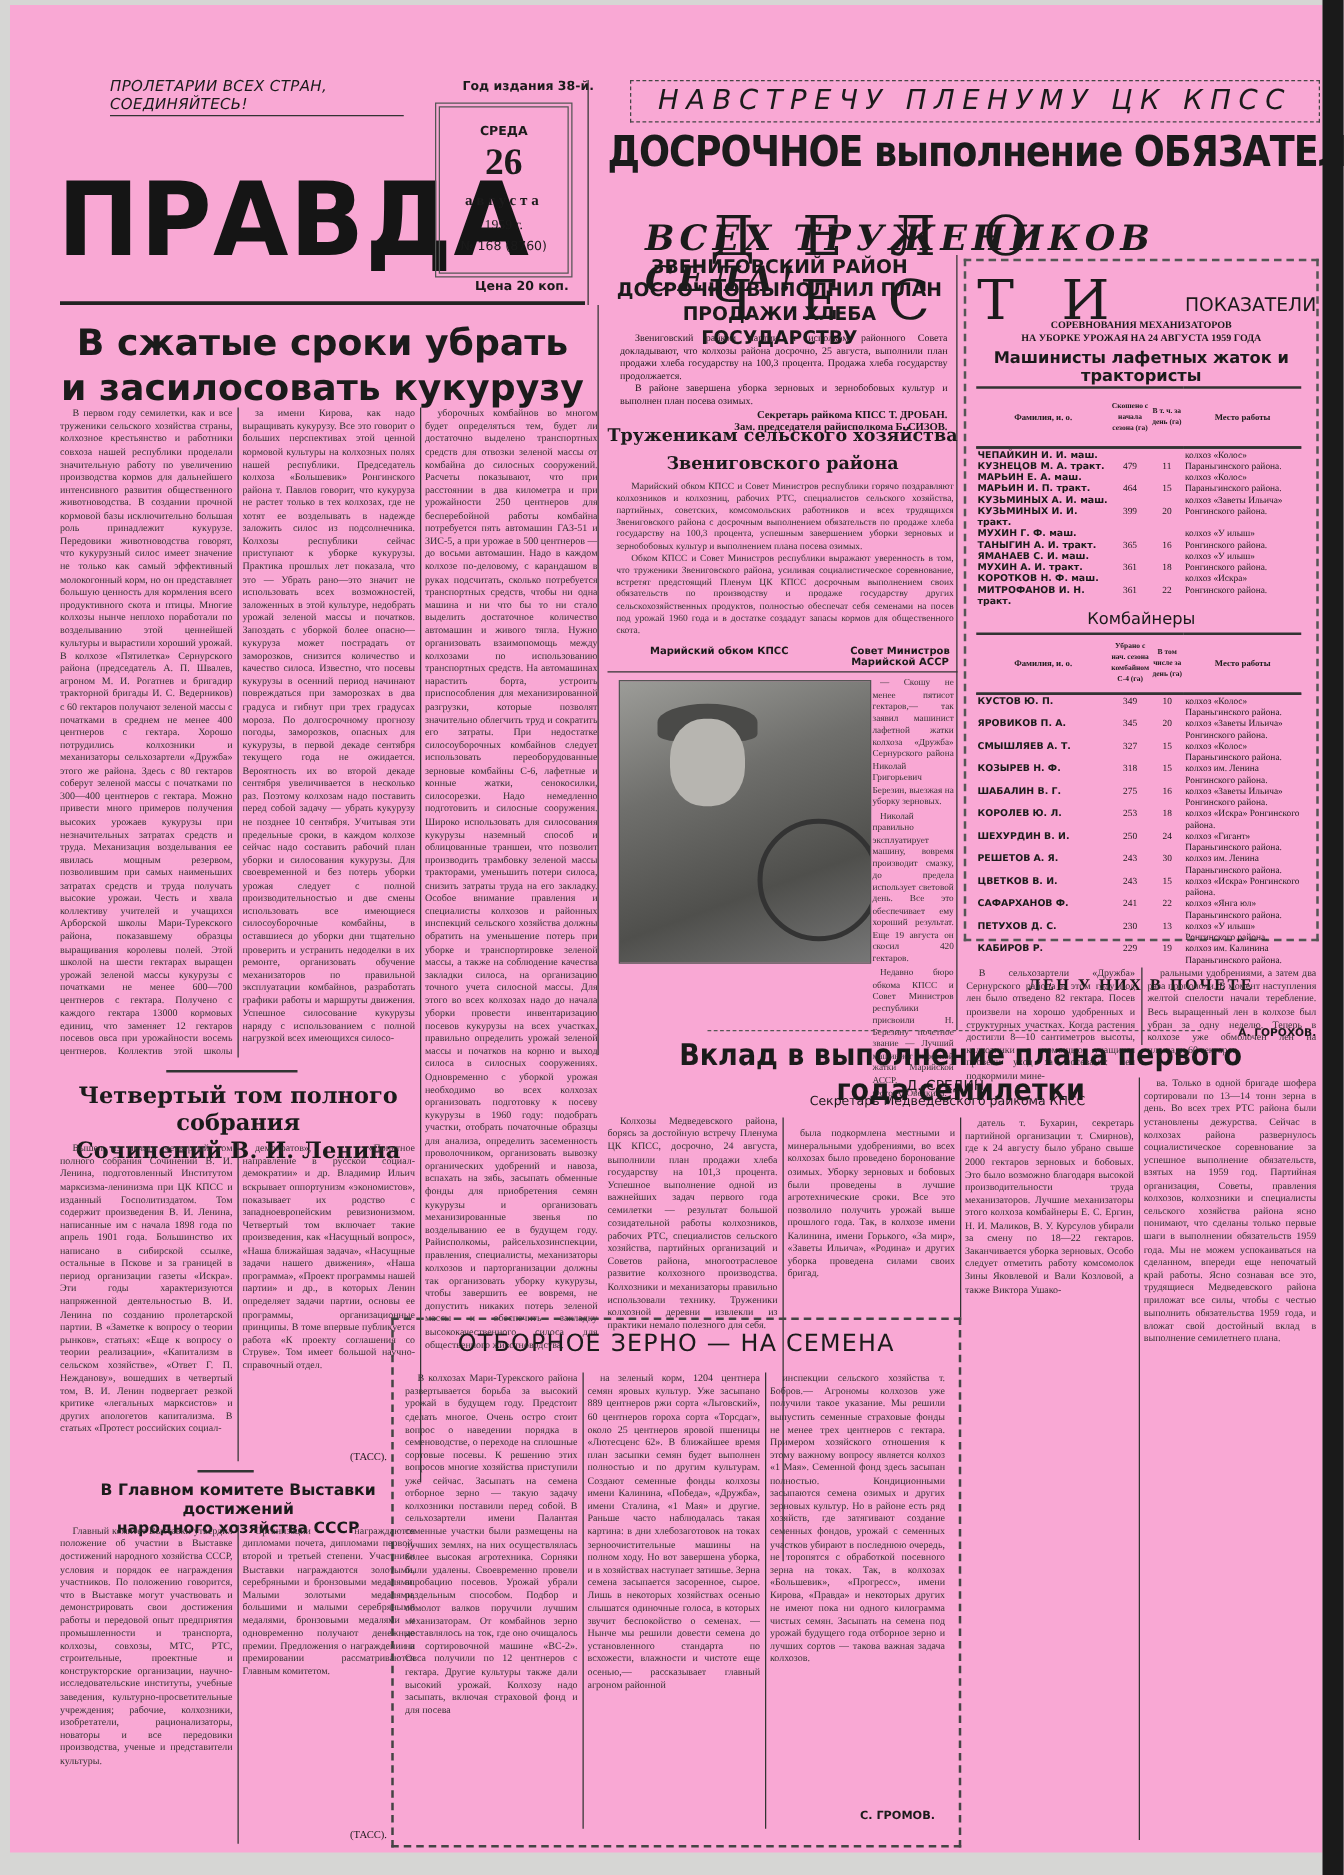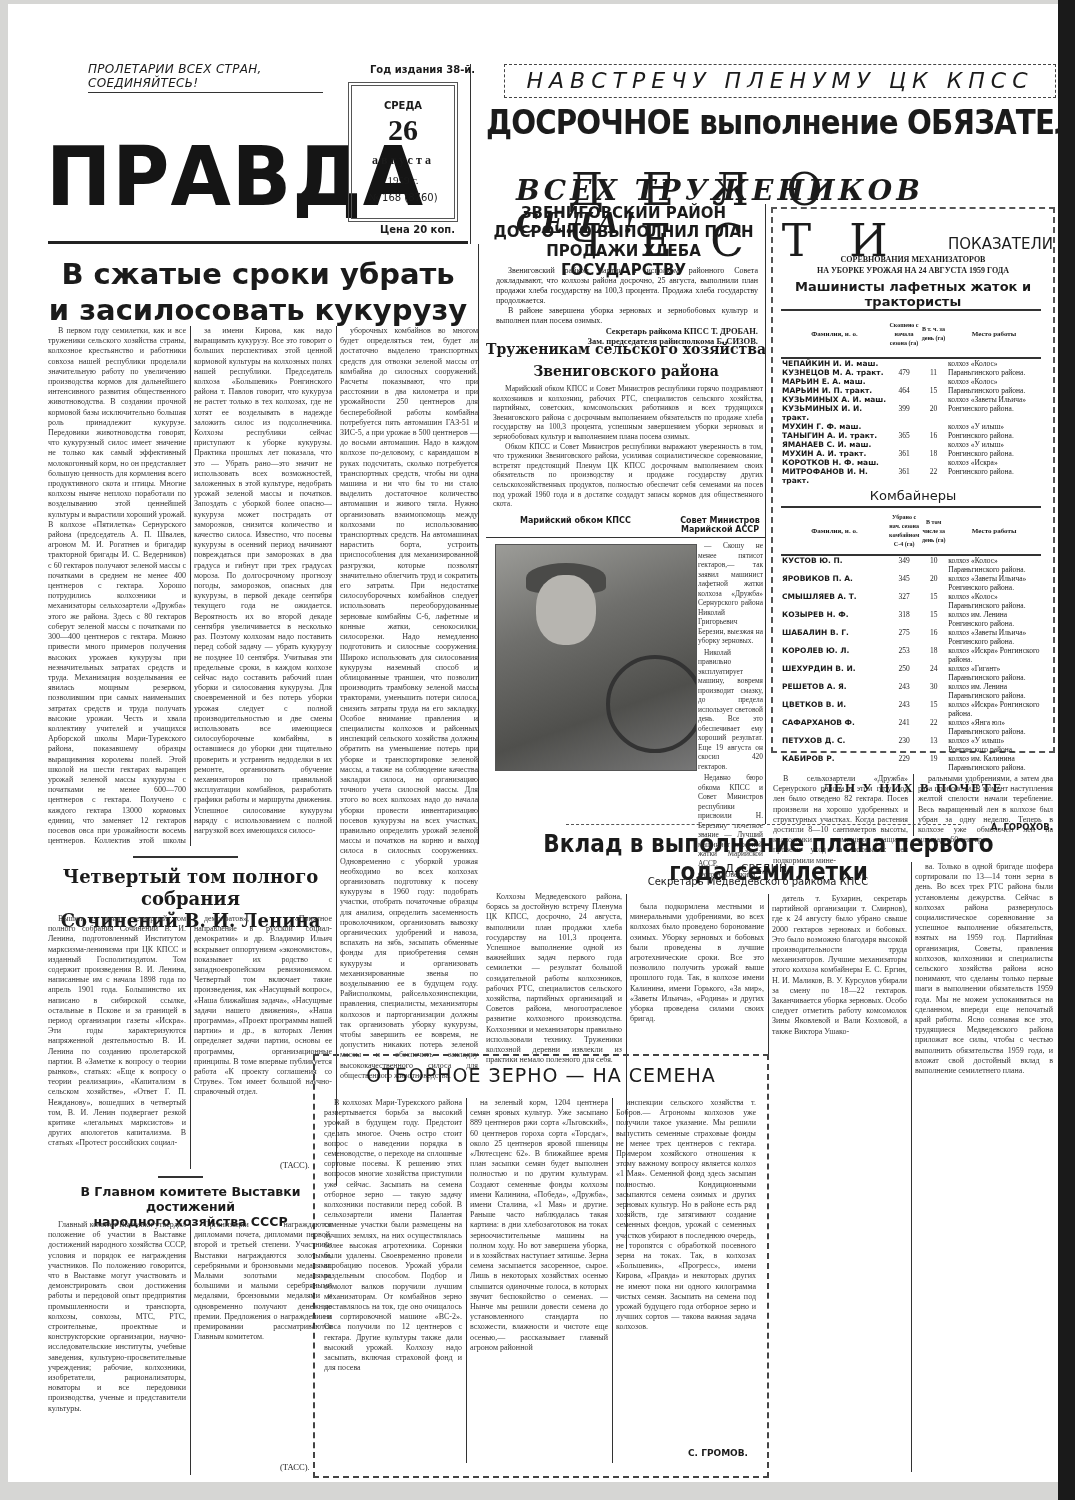--- a/index.html
+++ b/index.html
@@ -1,17 +1,17 @@
 <!DOCTYPE html>
 <html><head>
 <meta charset="utf-8">
 <style>
   html,body{margin:0;padding:0;}
   body{width:1075px;height:1500px;background:#d6d6d4;position:relative;overflow:hidden;font-family:"Liberation Serif","DejaVu Serif",serif;color:#1b1b1b;}
-  .page{position:absolute;left:8px;top:4px;width:1050px;height:1478px;background:#ffffff;}
+  .page{position:absolute;left:8px;top:4px;width:1050px;height:1478px;background:#f9a8d4;}
   .edge{position:absolute;right:0;top:0;width:17px;height:1500px;background:#1a1a1a;}
   .abs{position:absolute;}
   .motto{left:80px;top:58px;width:235px;font-style:italic;font-size:12px;letter-spacing:0.3px;border-bottom:1px solid #333;padding-bottom:2px;font-family:"DejaVu Sans",sans-serif;}
   .mast1{left:40px;top:92px;font-size:45px;font-weight:bold;letter-spacing:2px;font-family:"DejaVu Serif",serif;color:#222;}
   .mast2{left:38px;top:128px;font-size:78px;font-weight:900;letter-spacing:1px;font-family:"DejaVu Sans",sans-serif;color:#151515;transform:scaleY(1.05);}
   .organ{left:70px;top:208px;width:240px;font-size:9px;font-weight:bold;text-align:center;font-family:"DejaVu Sans",sans-serif;line-height:11px;}
   .year{left:362px;top:60px;font-size:10px;font-weight:bold;font-family:"DejaVu Sans",sans-serif;}
   .datebox{left:340px;top:78px;width:102px;height:132px;border:4px double #555;text-align:center;}
   .datebox .wd{font-size:10px;font-weight:bold;margin-top:14px;font-family:"DejaVu Sans",sans-serif;}
   .datebox .dn{font-size:30px;font-weight:bold;margin-top:2px;}

